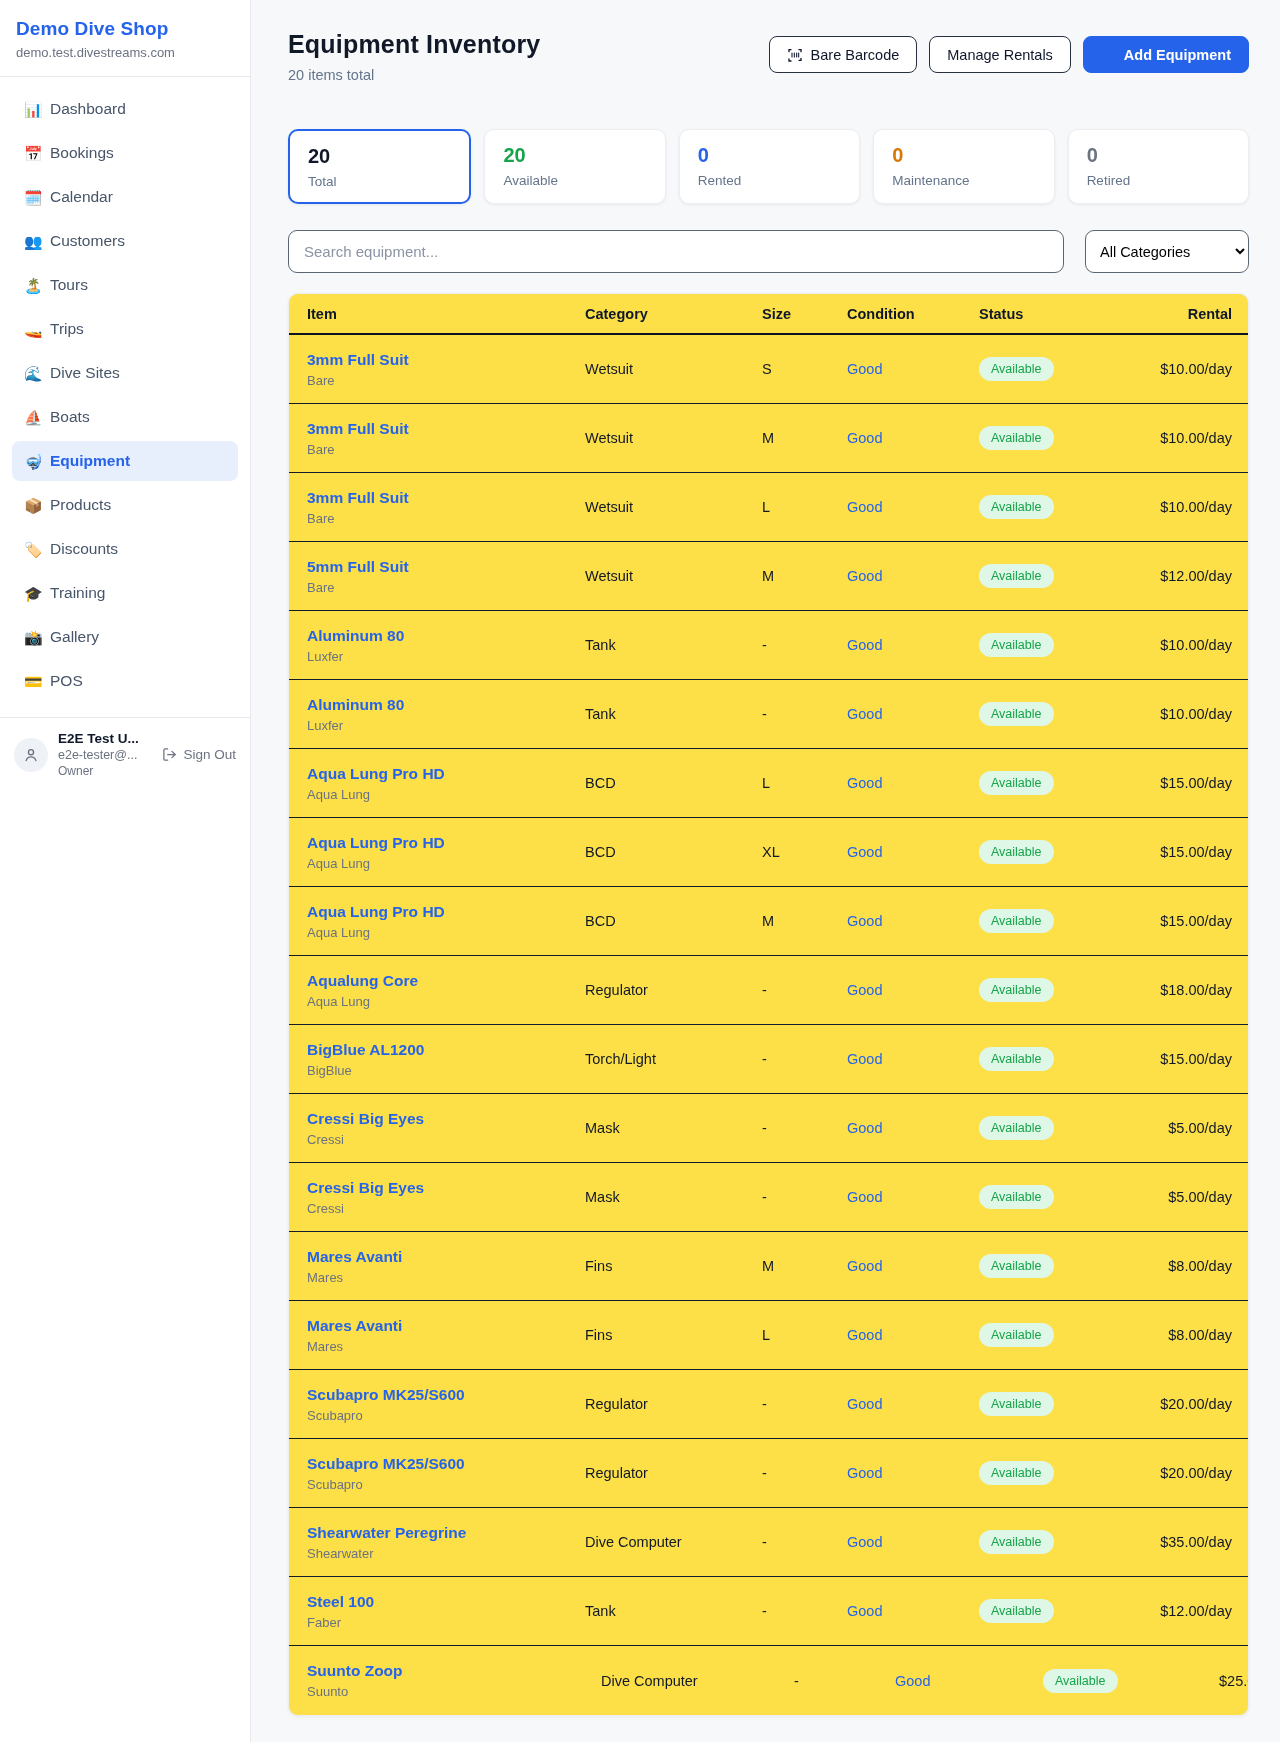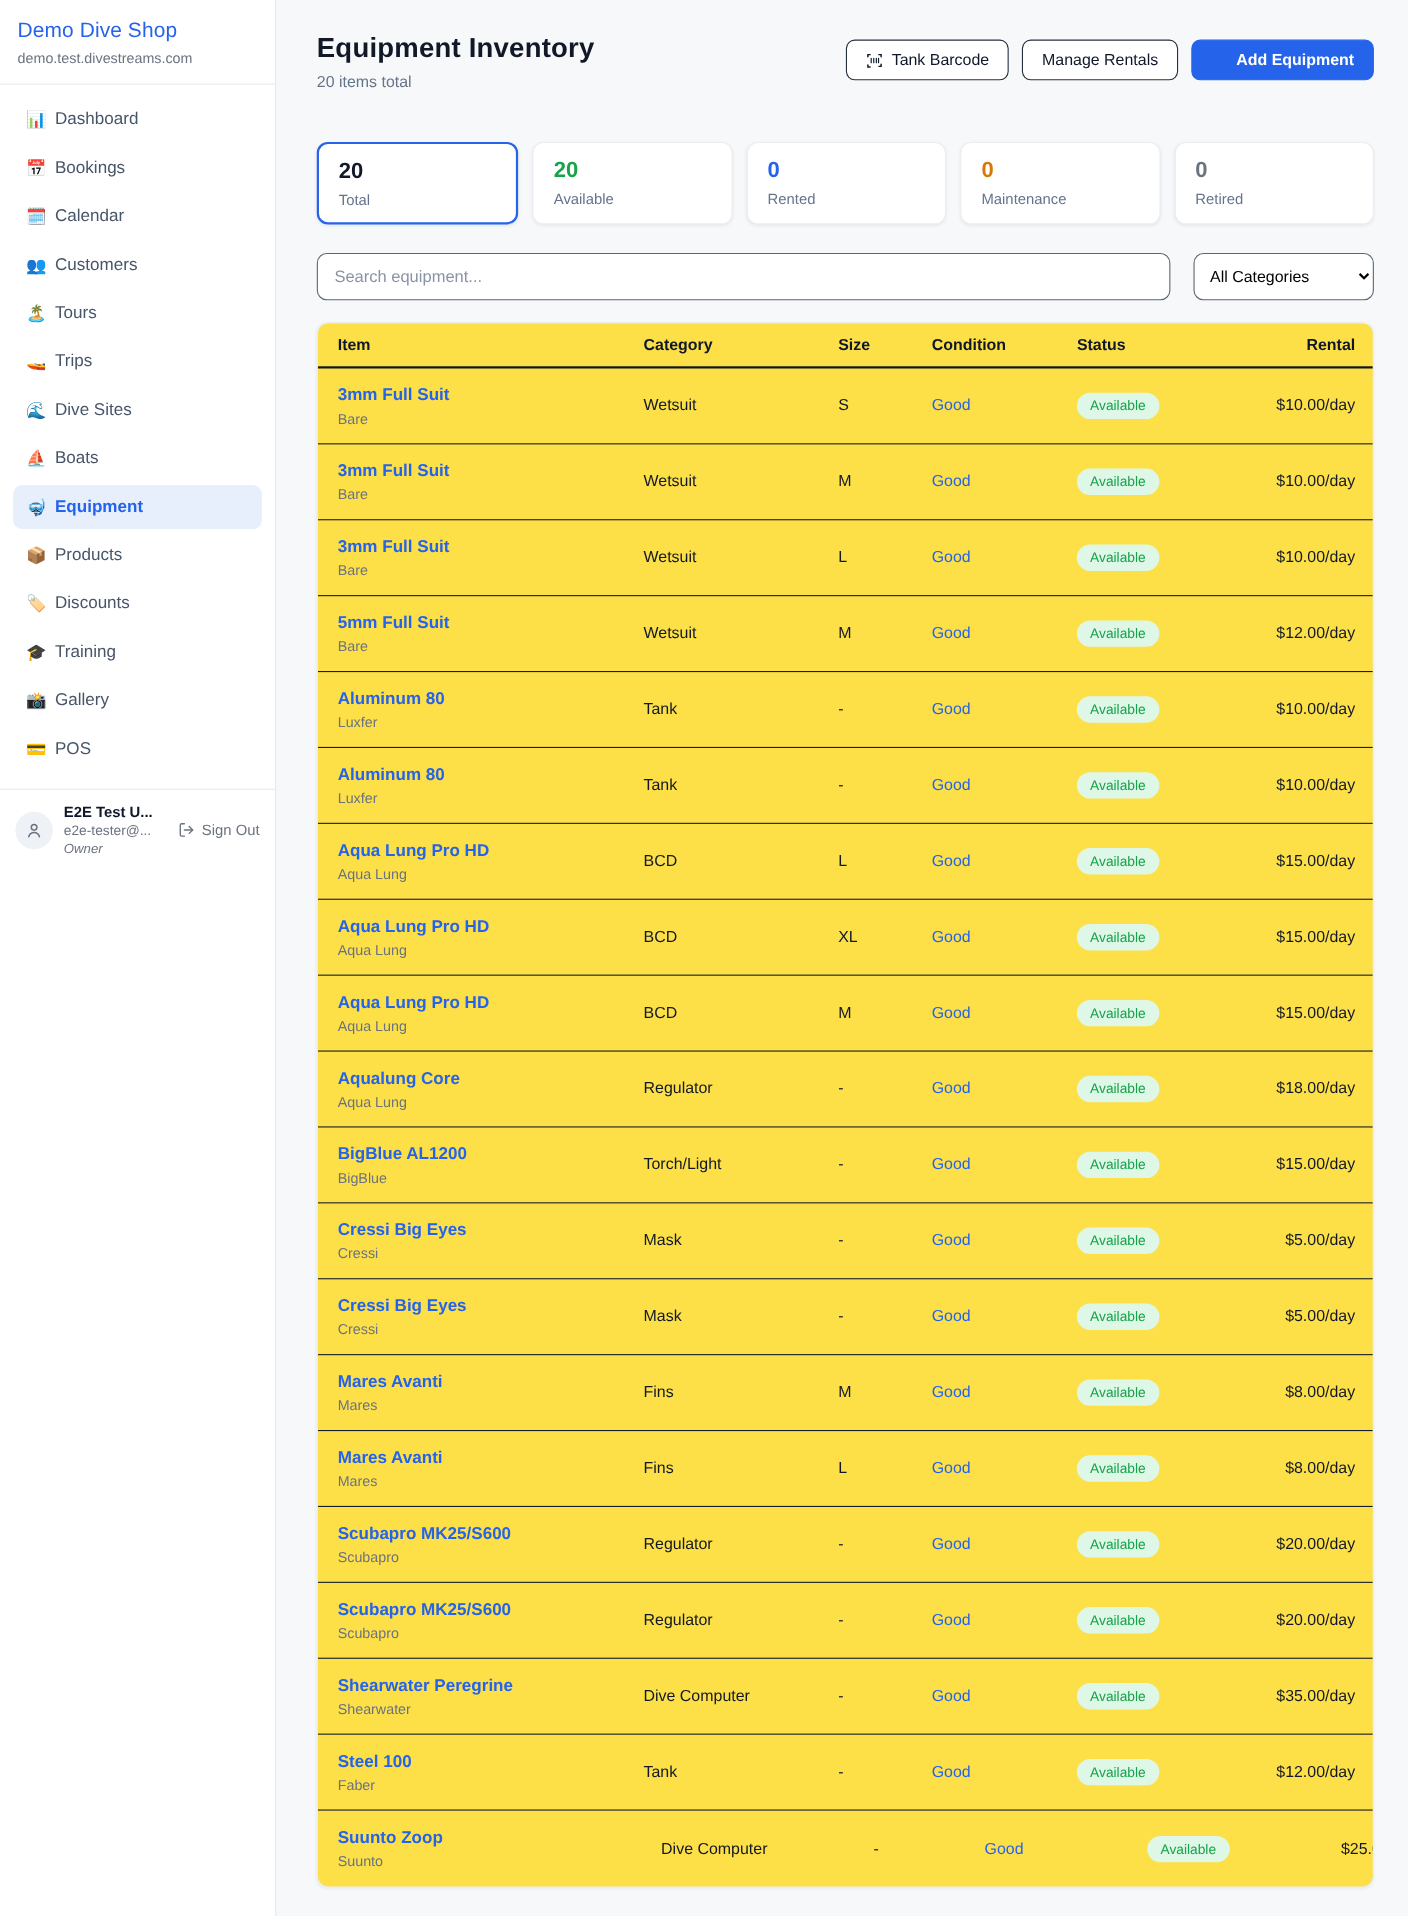--- a/index.html
+++ b/index.html
@@ -11,42 +11,42 @@
     position: relative;
     overflow: hidden;
   }
   
   .sidebar {
     position: absolute; top:0; left:0; bottom:0; width:251px;
     background:#ffffff; border-right:1px solid #e7e9ee;
     display:flex; flex-direction:column;
   }
   .brand { padding:18px 16px 16px 16px; border-bottom:1px solid #e7e9ee; }
-  .brand-name { color:#2563eb; font-size:19px; font-weight:400; letter-spacing:.1px; }
+  .brand-name { color:#2563eb; font-size:19px; font-weight:700; letter-spacing:.1px; }
   .brand-domain { color:#6b7280; font-size:13px; margin-top:5px; }
   .nav { padding:12px 12px 4px 12px; }
   .nav-item {
     display:flex; align-items:center; height:40px; margin-bottom:4px;
     padding:0 12px; border-radius:8px; cursor:pointer;
     color:#475569; font-size:15.5px; font-weight:500;
   }
   .nav-item .nav-icon { width:26px; font-size:15px; line-height:1; flex:0 0 26px; }
   .nav-item.active { background:#e8effc; color:#2563eb; font-weight:600; }
   .user-section {
     border-top:1px solid #e7e9ee; margin-top:8px;
     padding:13px 14px; display:flex; align-items:center; gap:10px;
   }
   .avatar {
     width:34px; height:34px; border-radius:50%; background:#eef1f5;
     display:flex; align-items:center; justify-content:center; flex:0 0 34px;
   }
   .user-meta { line-height:1.25; min-width:0; }
   .user-name { font-size:13.5px; font-weight:700; color:#0f172a; white-space:nowrap; }
   .user-email { font-size:12.5px; color:#6b7280; white-space:nowrap; }
-  .user-role { font-size:12px; color:#6b7280;font-style:italic; }
+  .user-role { font-size:12px; color:#6b7280; }
   .signout {
     margin-left:auto; display:flex; align-items:center; gap:6px;
     color:#6b7280; font-size:13.5px; cursor:pointer; white-space:nowrap;
   }
   
   .main { position:absolute; top:0; left:251px; right:0; bottom:0; padding:30px 31px 0 37px; }
   .page-header { display:flex; justify-content:space-between; align-items:flex-start; }
   .page-title { font-size:25px; font-weight:800; color:#111827; letter-spacing:.2px; }
   .page-subtitle { font-size:14.5px; color:#64748b; margin-top:8px; }
   .header-actions { display:flex; gap:12px; margin-top:6px; }
@@ -199,21 +199,21 @@
     <div>
       <div class="page-title">Equipment Inventory</div>
       <div class="page-subtitle">20 items total</div>
     </div>
     <div class="header-actions">
       <button class="btn">
         <svg width="16" height="16" viewBox="0 0 24 24" fill="none" stroke="#0f172a" stroke-width="2" stroke-linecap="round">
           <path d="M3 7V4h3M18 4h3v3M21 17v3h-3M6 21H3v-3"></path>
           <path d="M7.5 9v6M11 9v6M14.5 9v6M17.5 9v6" stroke-width="1.6"></path>
         </svg>
-        <span>Tank Barcode</span>
+        <span>Bare Barcode</span>
       </button>
       <button class="btn">
         <span>Manage Rentals</span>
       </button>
       <button class="btn btn-primary">
         <span>Add Equipment</span>
       </button>
     </div>
   </div>
 

